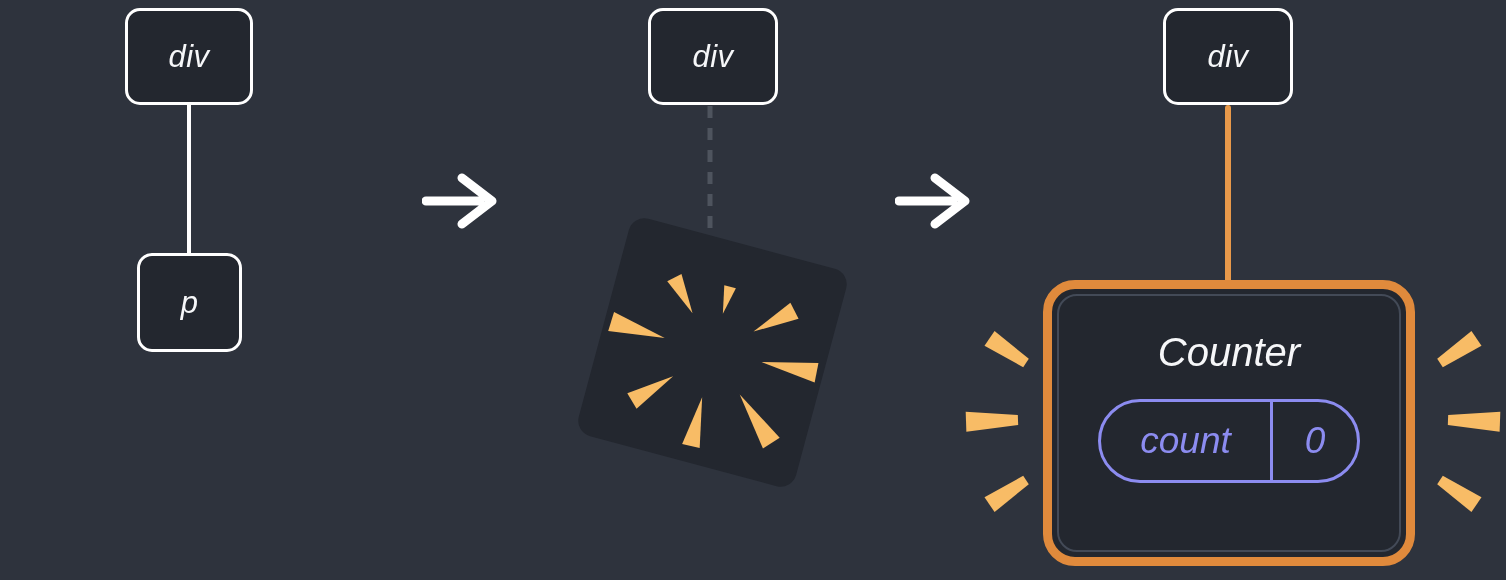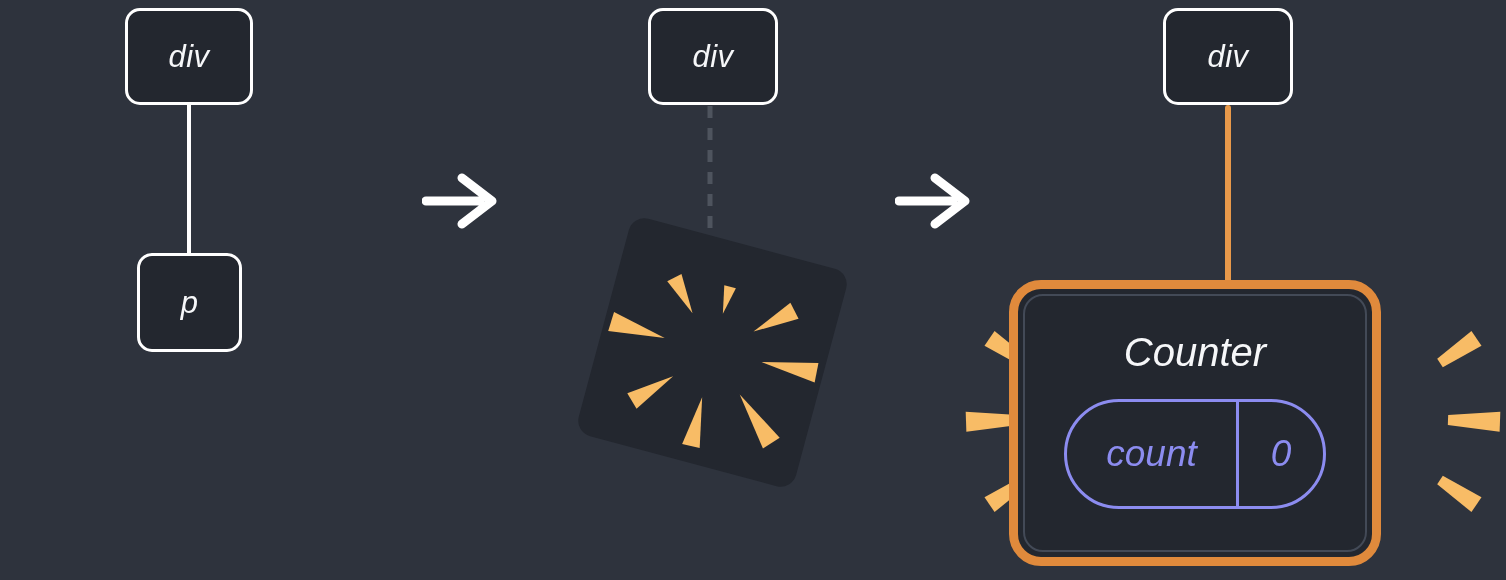--- a/index.html
+++ b/index.html
@@ -62,21 +62,21 @@
     background: #23272F;
     border-radius: 16px;
     transform: rotate(15deg);
   }
   .spark-square svg { width: 100%; height: 100%; display: block; }
   .spark-fill { fill: #F8BC66; }
 
   
   .counter-card {
     position: absolute;
-    left: 1009px; top: 280px;
+    left: 1043px; top: 280px;
     width: 372px; height: 286px;
     background: #23272F;
     border: 9px solid #E08A3C;
     border-radius: 32px;
     padding: 5px;
   }
   .counter-inner {
     width: 100%; height: 100%;
     border: 2px solid #434A57;
     border-radius: 20px;
@@ -85,21 +85,21 @@
     align-items: center;
   }
   .counter-title {
     margin-top: 34px;
     color: #F6F7F9;
     font-size: 40px;
     font-weight: 500;
   }
   .state-pill {
     margin-top: 24px;
-    width: 262px; height: 110px;
+    width: 262px; height: 84px;
     border: 3px solid #8C8CF0;
     border-radius: 60px;
     display: flex;
     align-items: stretch;
     color: #8C8CF0;
     overflow: hidden;
   }
   .state-key {
     flex: 1;
     display: flex; align-items: center; justify-content: center;

